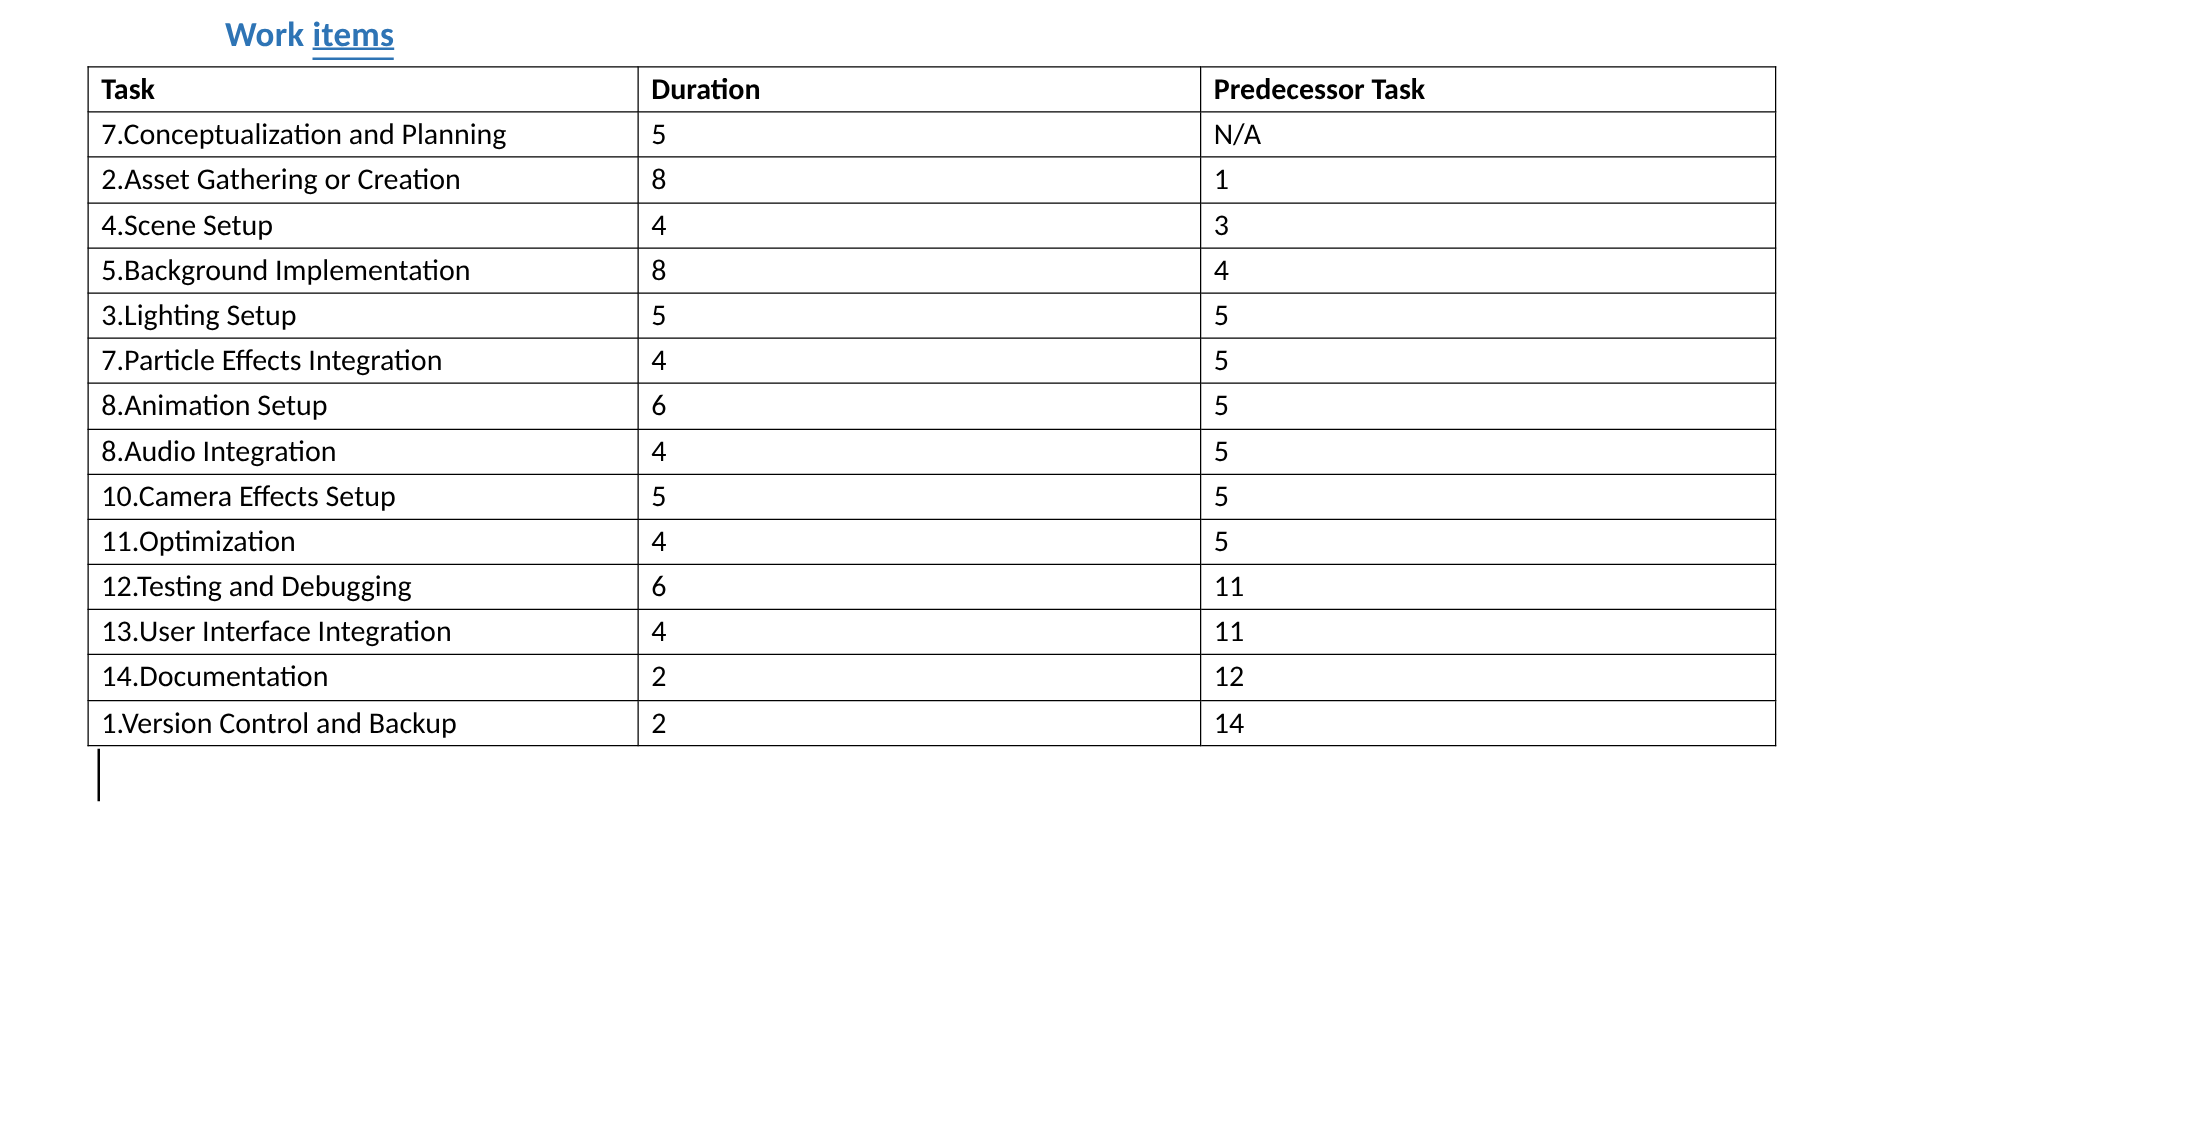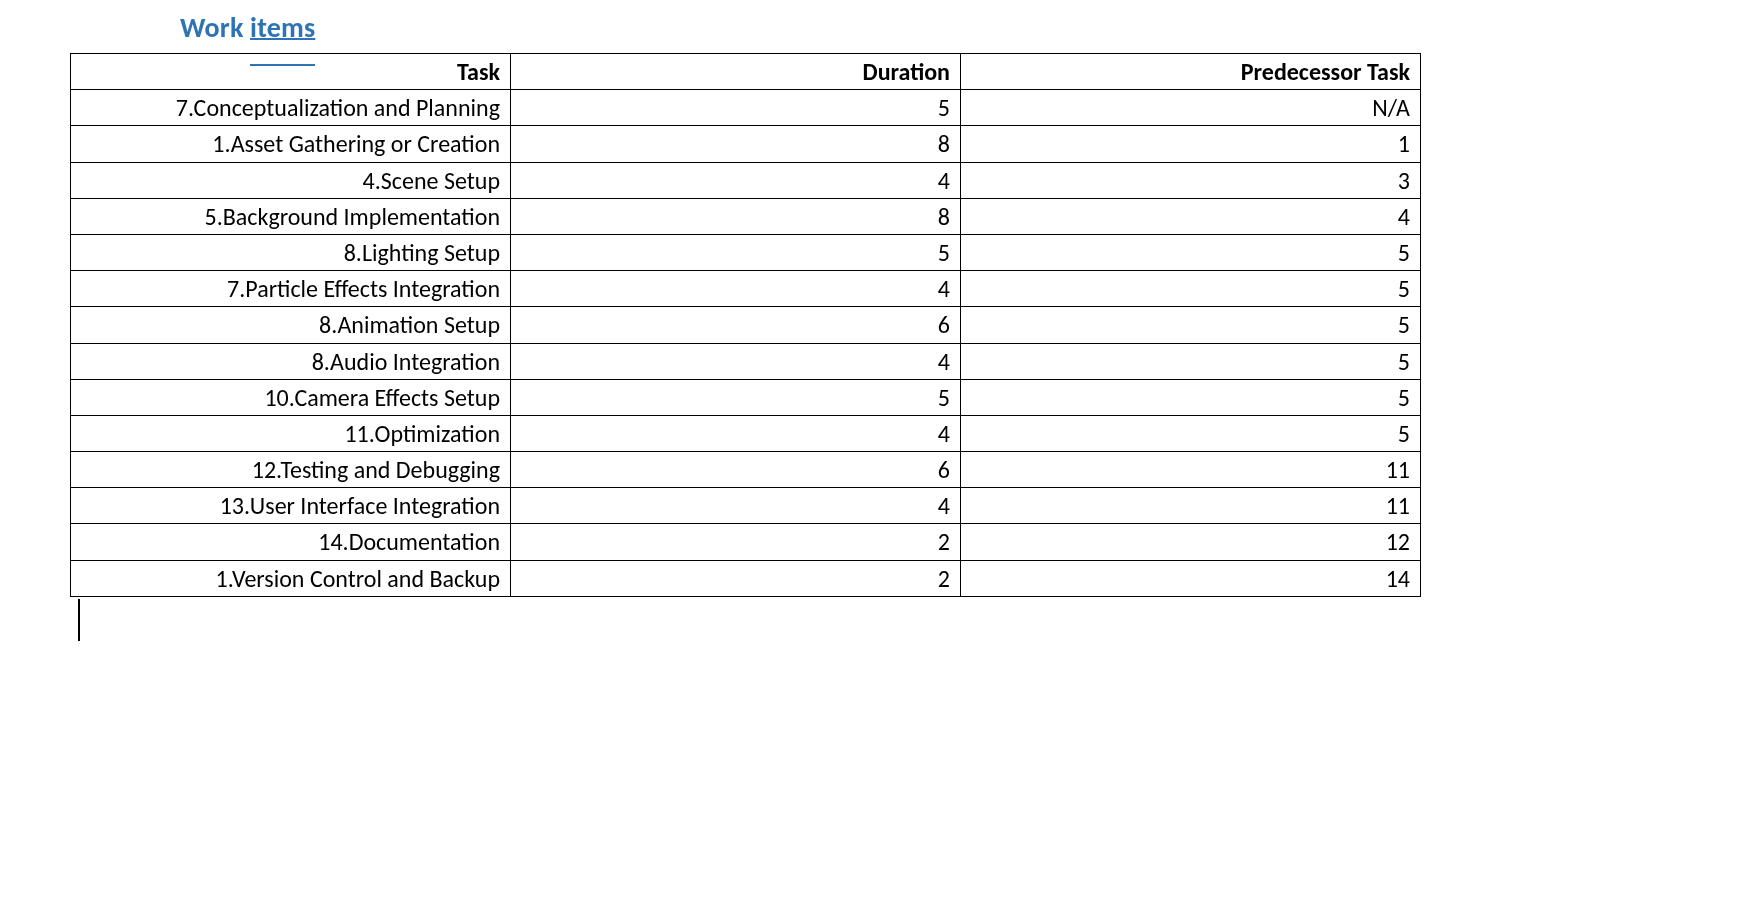--- a/index.html
+++ b/index.html
@@ -22,36 +22,36 @@
     font-weight: 700;
     font-size: 28px;
     color: #2E74B5;
     letter-spacing: 0.2px;
   }
   .heading .word2 {
     text-decoration: underline;
     text-decoration-color: #2E74B5;
     text-decoration-thickness: 2px;
     border-bottom: 2px solid #2E74B5;
-    padding-bottom: 19px;
+    padding-bottom: 1px;
   }
   table.work {
     border-collapse: collapse;
     margin-left: 70px;
     margin-top: 8px;
     width: 1350px;
     table-layout: fixed;
   }
   table.work col.c1 { width: 440px; }
   table.work col.c2 { width: 450px; }
   table.work col.c3 { width: 460px; }
   table.work th, table.work td {
     border: 1.5px solid #000000;
     padding: 2px 10px 2px 10px;
-    text-align: right;
+    text-align: left;
     vertical-align: top;
     line-height: 1.3;
   }
   table.work th {
     font-weight: 700;
   }
   .cursor-area {
     margin-left: 78px;
     margin-top: 0;
   }
@@ -87,36 +87,36 @@
         <th>Predecessor Task</th>
       </tr>
     </thead>
     <tbody>
       <tr>
         <td>7.Conceptualization and Planning</td>
         <td>5</td>
         <td>N/A</td>
       </tr>
       <tr>
-        <td>1.Asset Gathering or Creation</td>
+        <td>2.Asset Gathering or Creation</td>
         <td>8</td>
         <td>1</td>
       </tr>
       <tr>
         <td>4.Scene Setup</td>
         <td>4</td>
         <td>3</td>
       </tr>
       <tr>
         <td>5.Background Implementation</td>
         <td>8</td>
         <td>4</td>
       </tr>
       <tr>
-        <td>8.Lighting Setup</td>
+        <td>3.Lighting Setup</td>
         <td>5</td>
         <td>5</td>
       </tr>
       <tr>
         <td>7.Particle Effects Integration</td>
         <td>4</td>
         <td>5</td>
       </tr>
       <tr>
         <td>8.Animation Setup</td>

